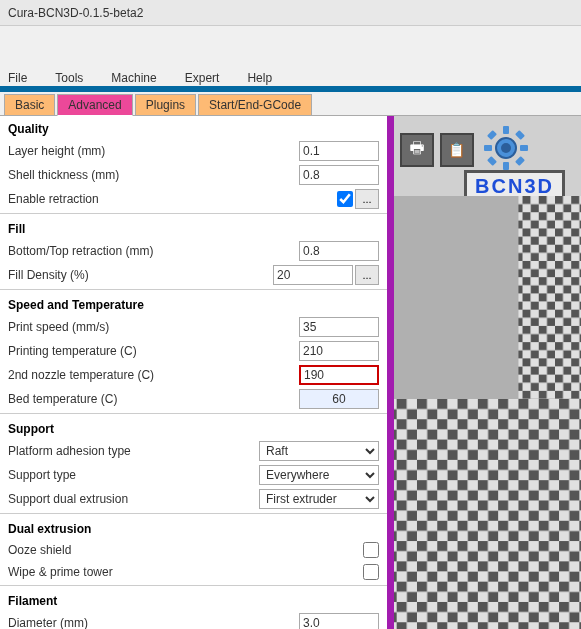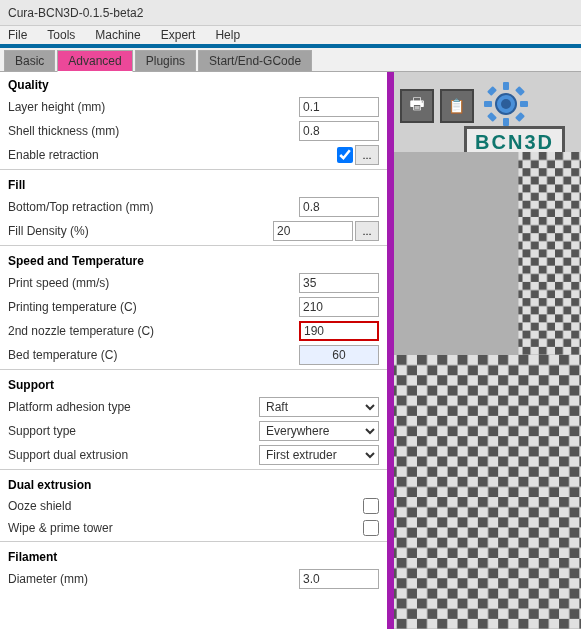--- a/index.html
+++ b/index.html
@@ -20,26 +20,27 @@
       font-size: 12px;
       color: #333;
       height: 26px;
       display: flex;
       align-items: center;
     }
 
     
     .menu-bar {
       background: #f0f0f0;
-      border-bottom: 4px solid #0369a1;
+      border-bottom: 6px solid #0369a1;
       padding: 2px 4px;
       display: flex;
-      gap: 12px;
+      gap: 20px;
       height: 22px;
       align-items: center;
+      margin-top: 44px;
     }
     .menu-item {
       font-size: 12px;
       color: #333;
       cursor: pointer;
       padding: 1px 4px;
     }
 
     
     .tab-bar {
@@ -48,21 +49,21 @@
       display: flex;
       height: 24px;
       align-items: flex-end;
       padding: 0 4px;
     }
     .tab {
       padding: 3px 10px;
       font-size: 12px;
       border: 1px solid #aaa;
       border-bottom: none;
-      background: #a3a3a3;
+      background: #fdba74;
       cursor: pointer;
       margin-right: 2px;
       color: #333;
     }
     .tab.active {
       background: #ec4899;
       border-bottom: 1px solid #fff;
       margin-bottom: -1px;
       z-index: 1;
     }
@@ -324,21 +325,21 @@
           <rect x="9" y="9" width="6" height="8" rx="1" fill="#4a90d9" transform="rotate(45 12 13)"></rect>
           <rect x="37" y="9" width="6" height="8" rx="1" fill="#4a90d9" transform="rotate(-45 40 13)"></rect>
           <rect x="9" y="35" width="6" height="8" rx="1" fill="#4a90d9" transform="rotate(-45 12 39)"></rect>
           <rect x="37" y="35" width="6" height="8" rx="1" fill="#4a90d9" transform="rotate(45 40 39)"></rect>
         </svg>
       </div>
     </div>
 
     <div style="position:absolute; top:54px; right:16px;">
       <div style="border:3px solid #555;padding:2px 8px;display:inline-block;background:rgba(255,255,255,0.6);">
-        <span style="font-size:20px;font-weight:bold;color:#0f766e;letter-spacing:2px;">BCN3D</span>
+        <span style="font-size:20px;font-weight:bold;color:#1d4ed8;letter-spacing:2px;">BCN3D</span>
       </div>
     </div>
 
     <div class="checkerboard-3d">
       <svg width="100%" height="100%" viewBox="0 0 219 470" preserveAspectRatio="xMidYMid slice">
         <defs>
           <pattern id="checker" x="0" y="0" width="20" height="20" patternUnits="userSpaceOnUse">
             <rect x="0" y="0" width="10" height="10" fill="#555"></rect>
             <rect x="10" y="10" width="10" height="10" fill="#555"></rect>
             <rect x="10" y="0" width="10" height="10" fill="#e0e0e0"></rect>

